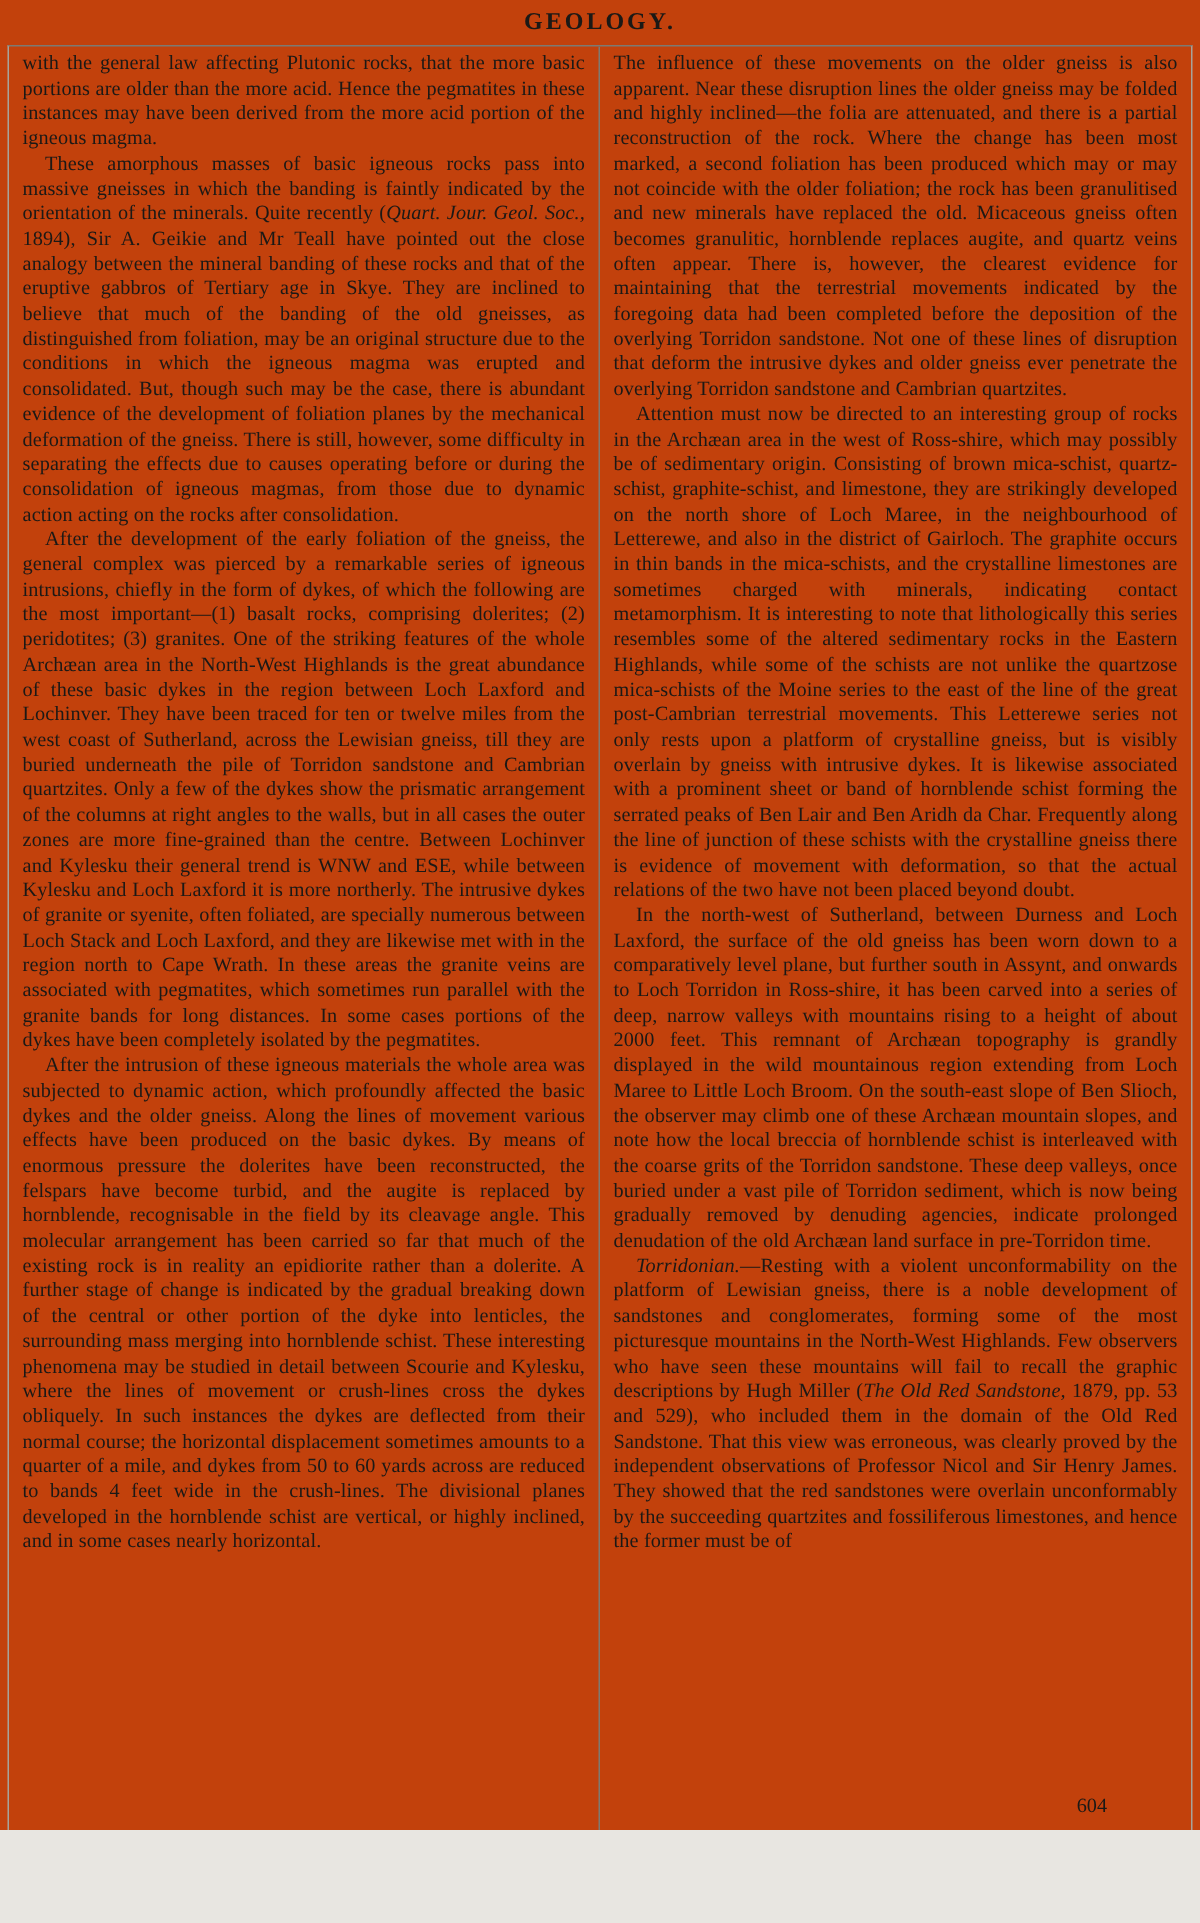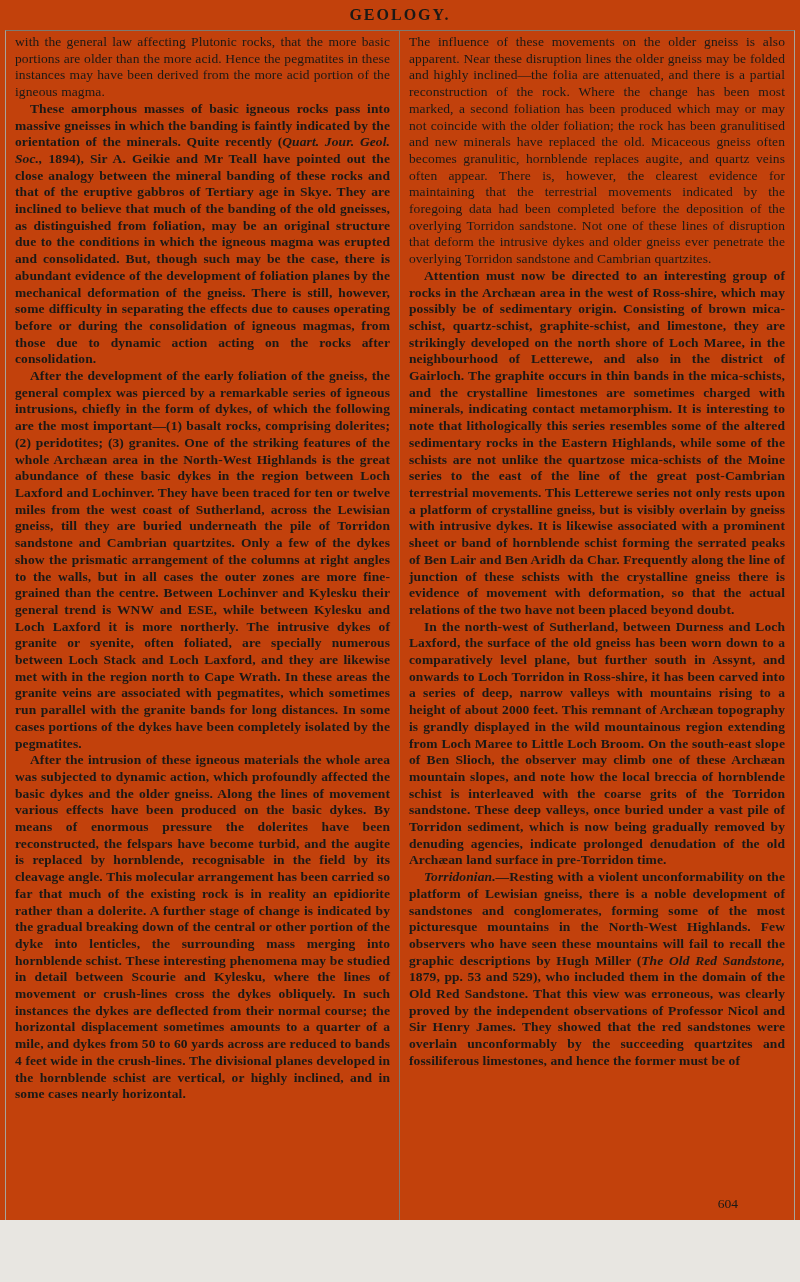--- a/index.html
+++ b/index.html
@@ -42,21 +42,21 @@
     box-sizing: border-box;
     padding: 3px 9px 6px 9px;
     text-align: justify;
     font-size: 13.5px;
     line-height: 16.7px;
     letter-spacing: 0.1px;
     overflow: hidden;
   }
   .col-left { border-right: 1px solid #7d7a72; }
   .para { margin: 0; }
-  .para.indent { text-indent: 15px; font-weight: bold; }
+  .para.indent { text-indent: 15px; }
   .italic { font-style: italic; }
   .page-number {
     position: absolute;
     right: 62px;
     bottom: 8px;
     font-size: 13.5px;
   }
 </style>
 </head>
 <body>

